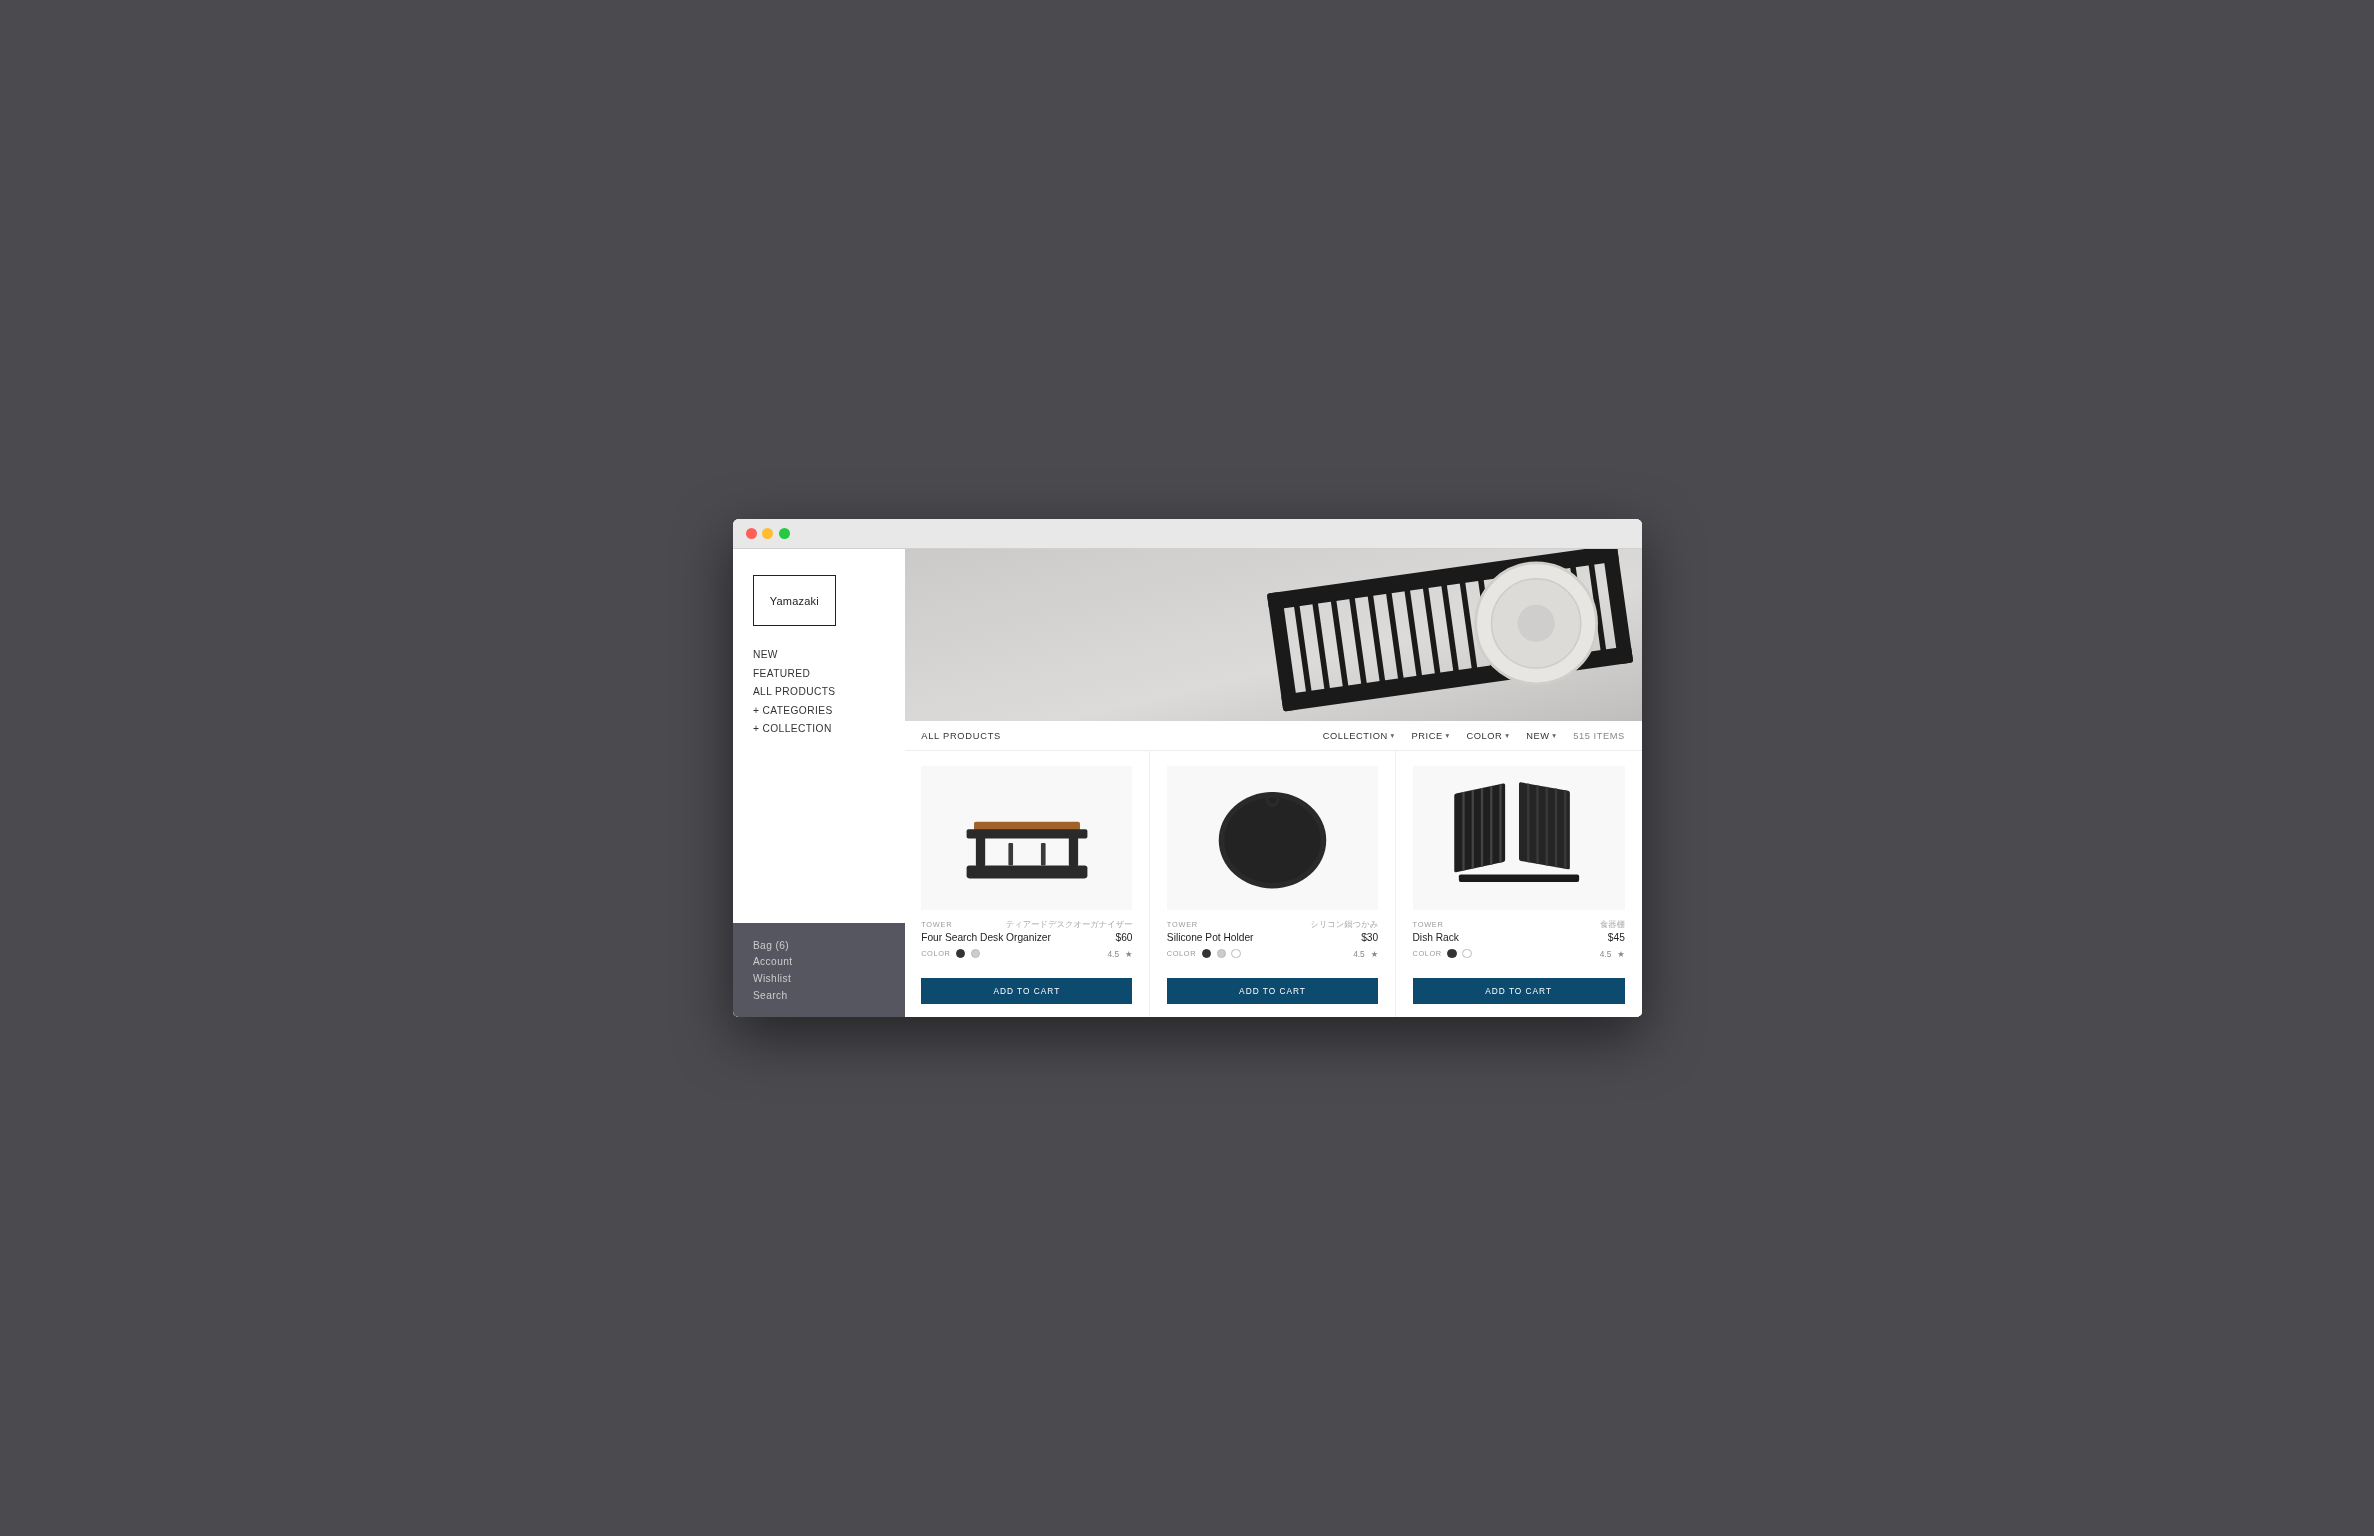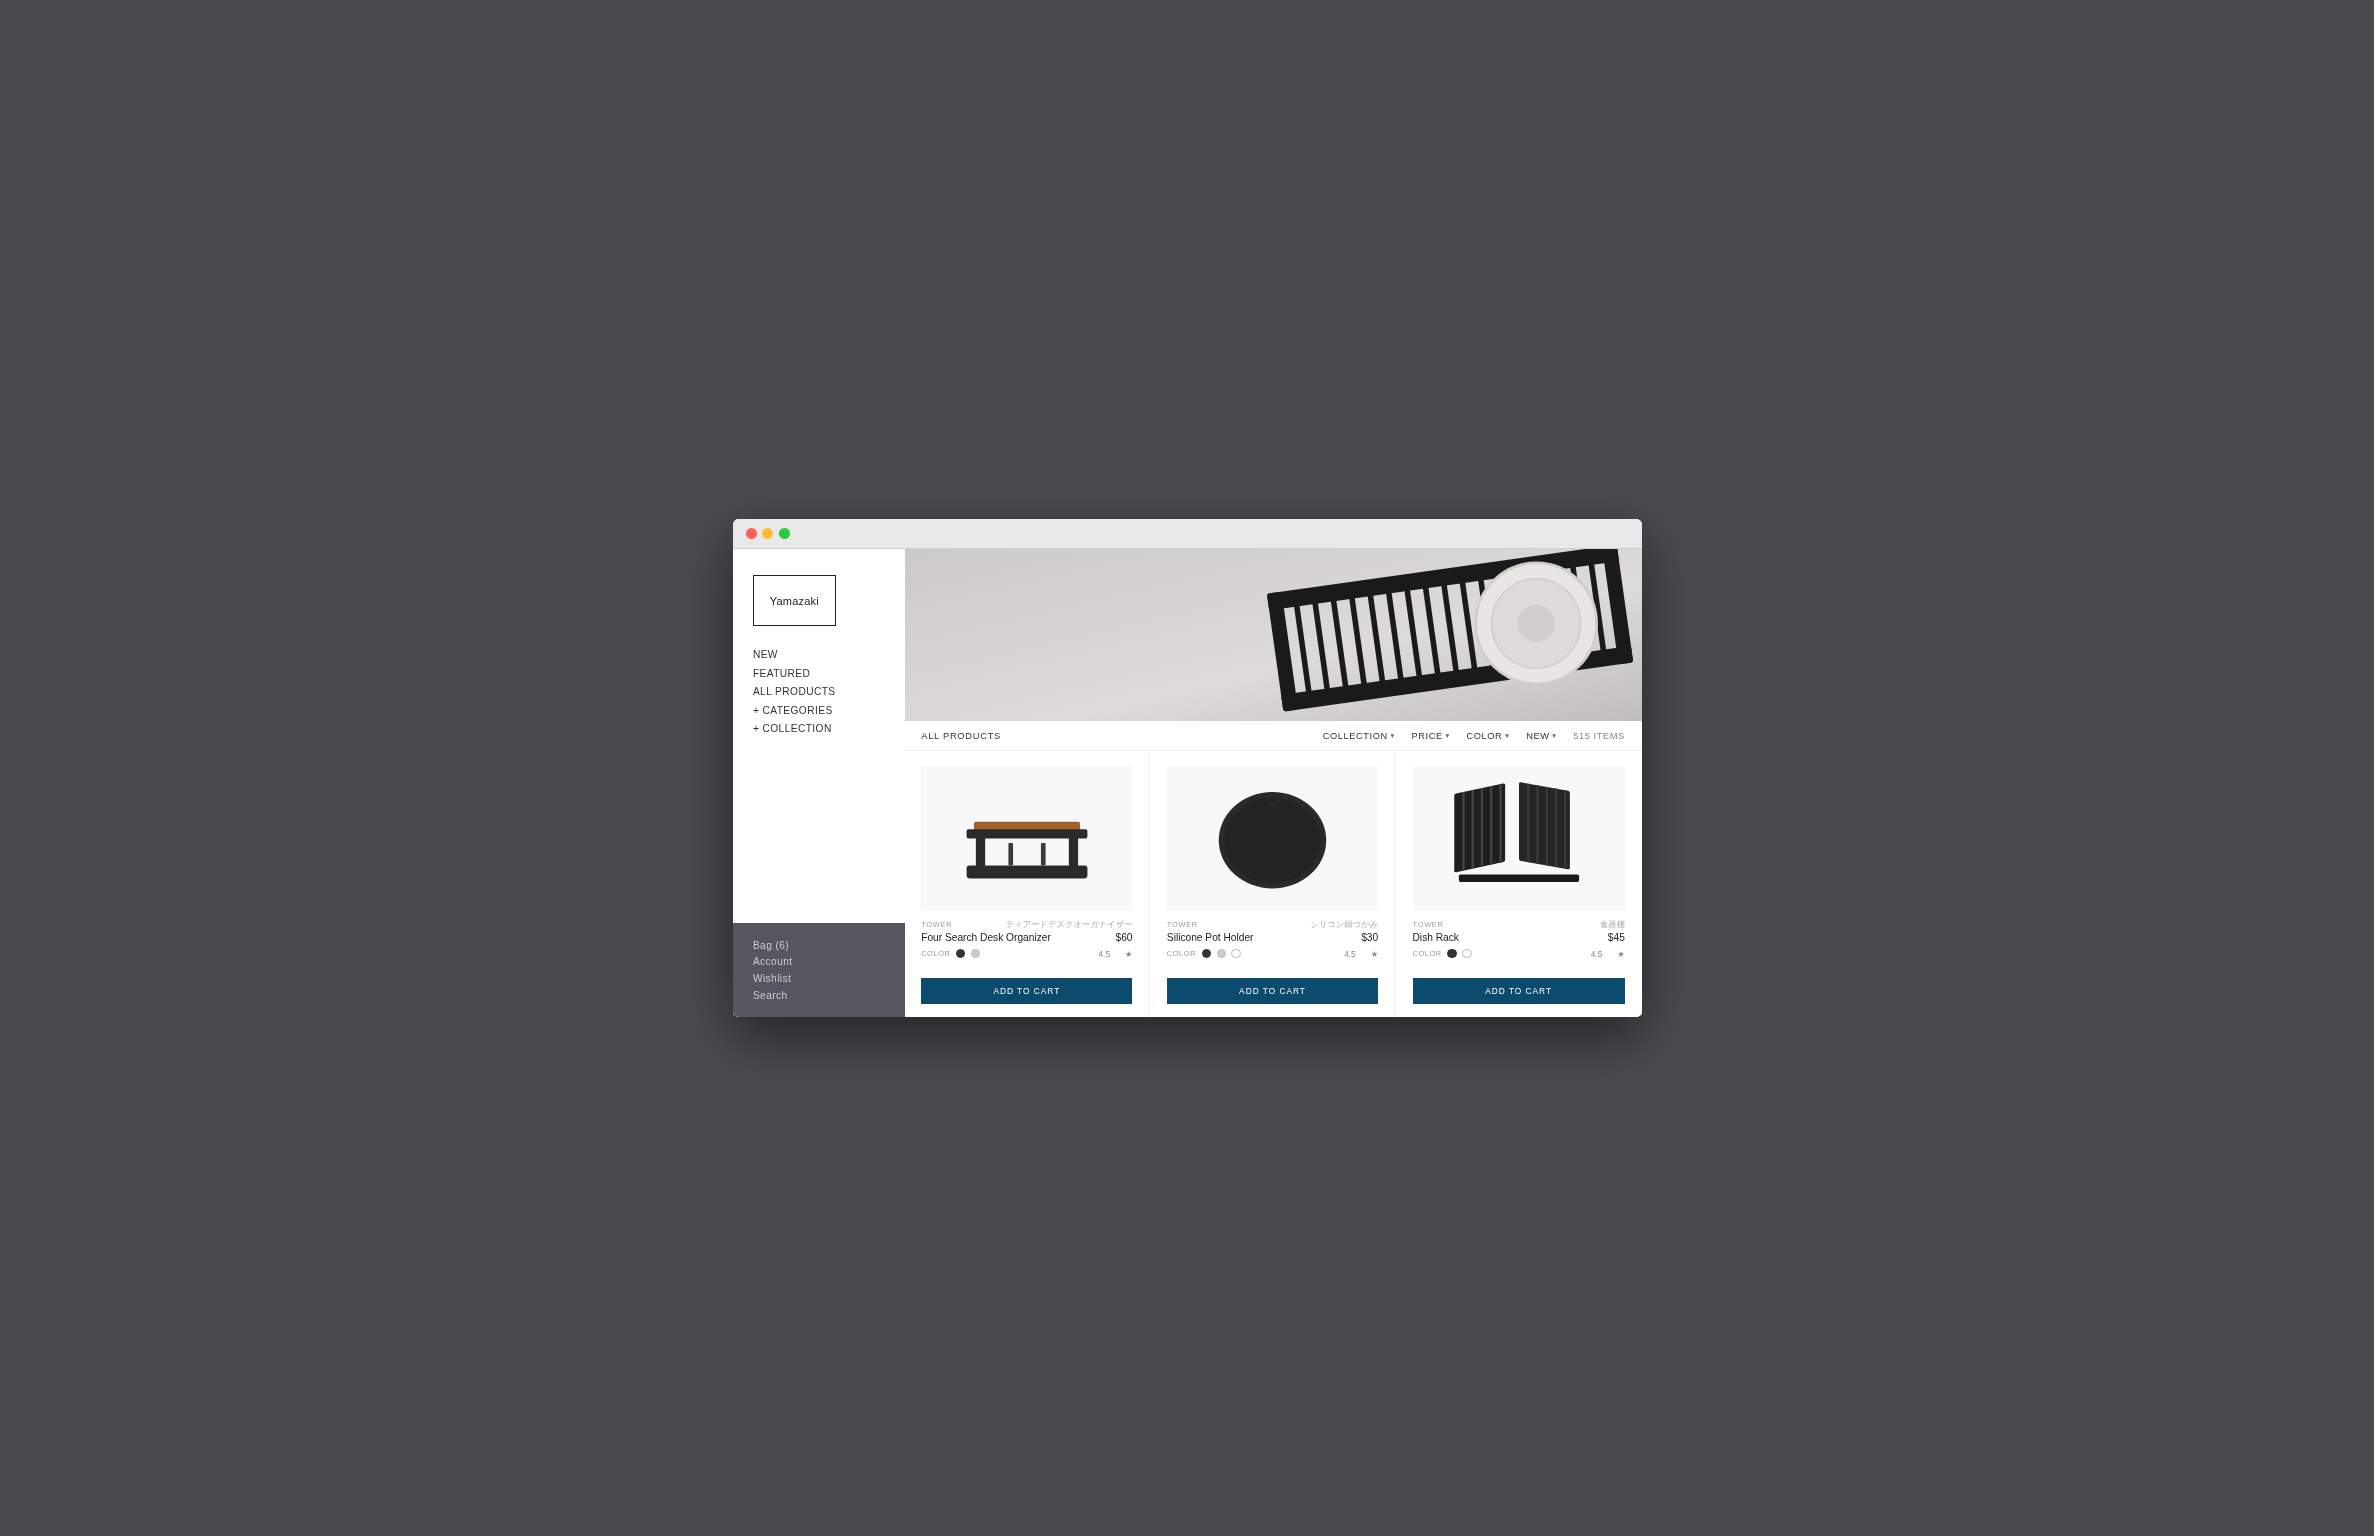--- a/index.html
+++ b/index.html
@@ -217,21 +217,21 @@
     }
     .color-swatch.black { background: #333; border-color: #333; }
     .color-swatch.light-gray { background: #ccc; border-color: #bbb; }
     .color-swatch.white { background: #fff; border-color: #bbb; }
     .rating-area {
       display: flex;
       align-items: center;
       margin-left: auto;
       font-size: 8.3px;
       color: #888;
-      gap: 15px;
+      gap: 6px;
     }
     .star { color: #888; font-size: 8.3px; }
     .add-to-cart-btn {
       background: #0c4a6e;
       color: #fff;
       border: none;
       width: 100%;
       padding: 8.3px 0;
       font-size: 8.3px;
       letter-spacing: 0.12em;

